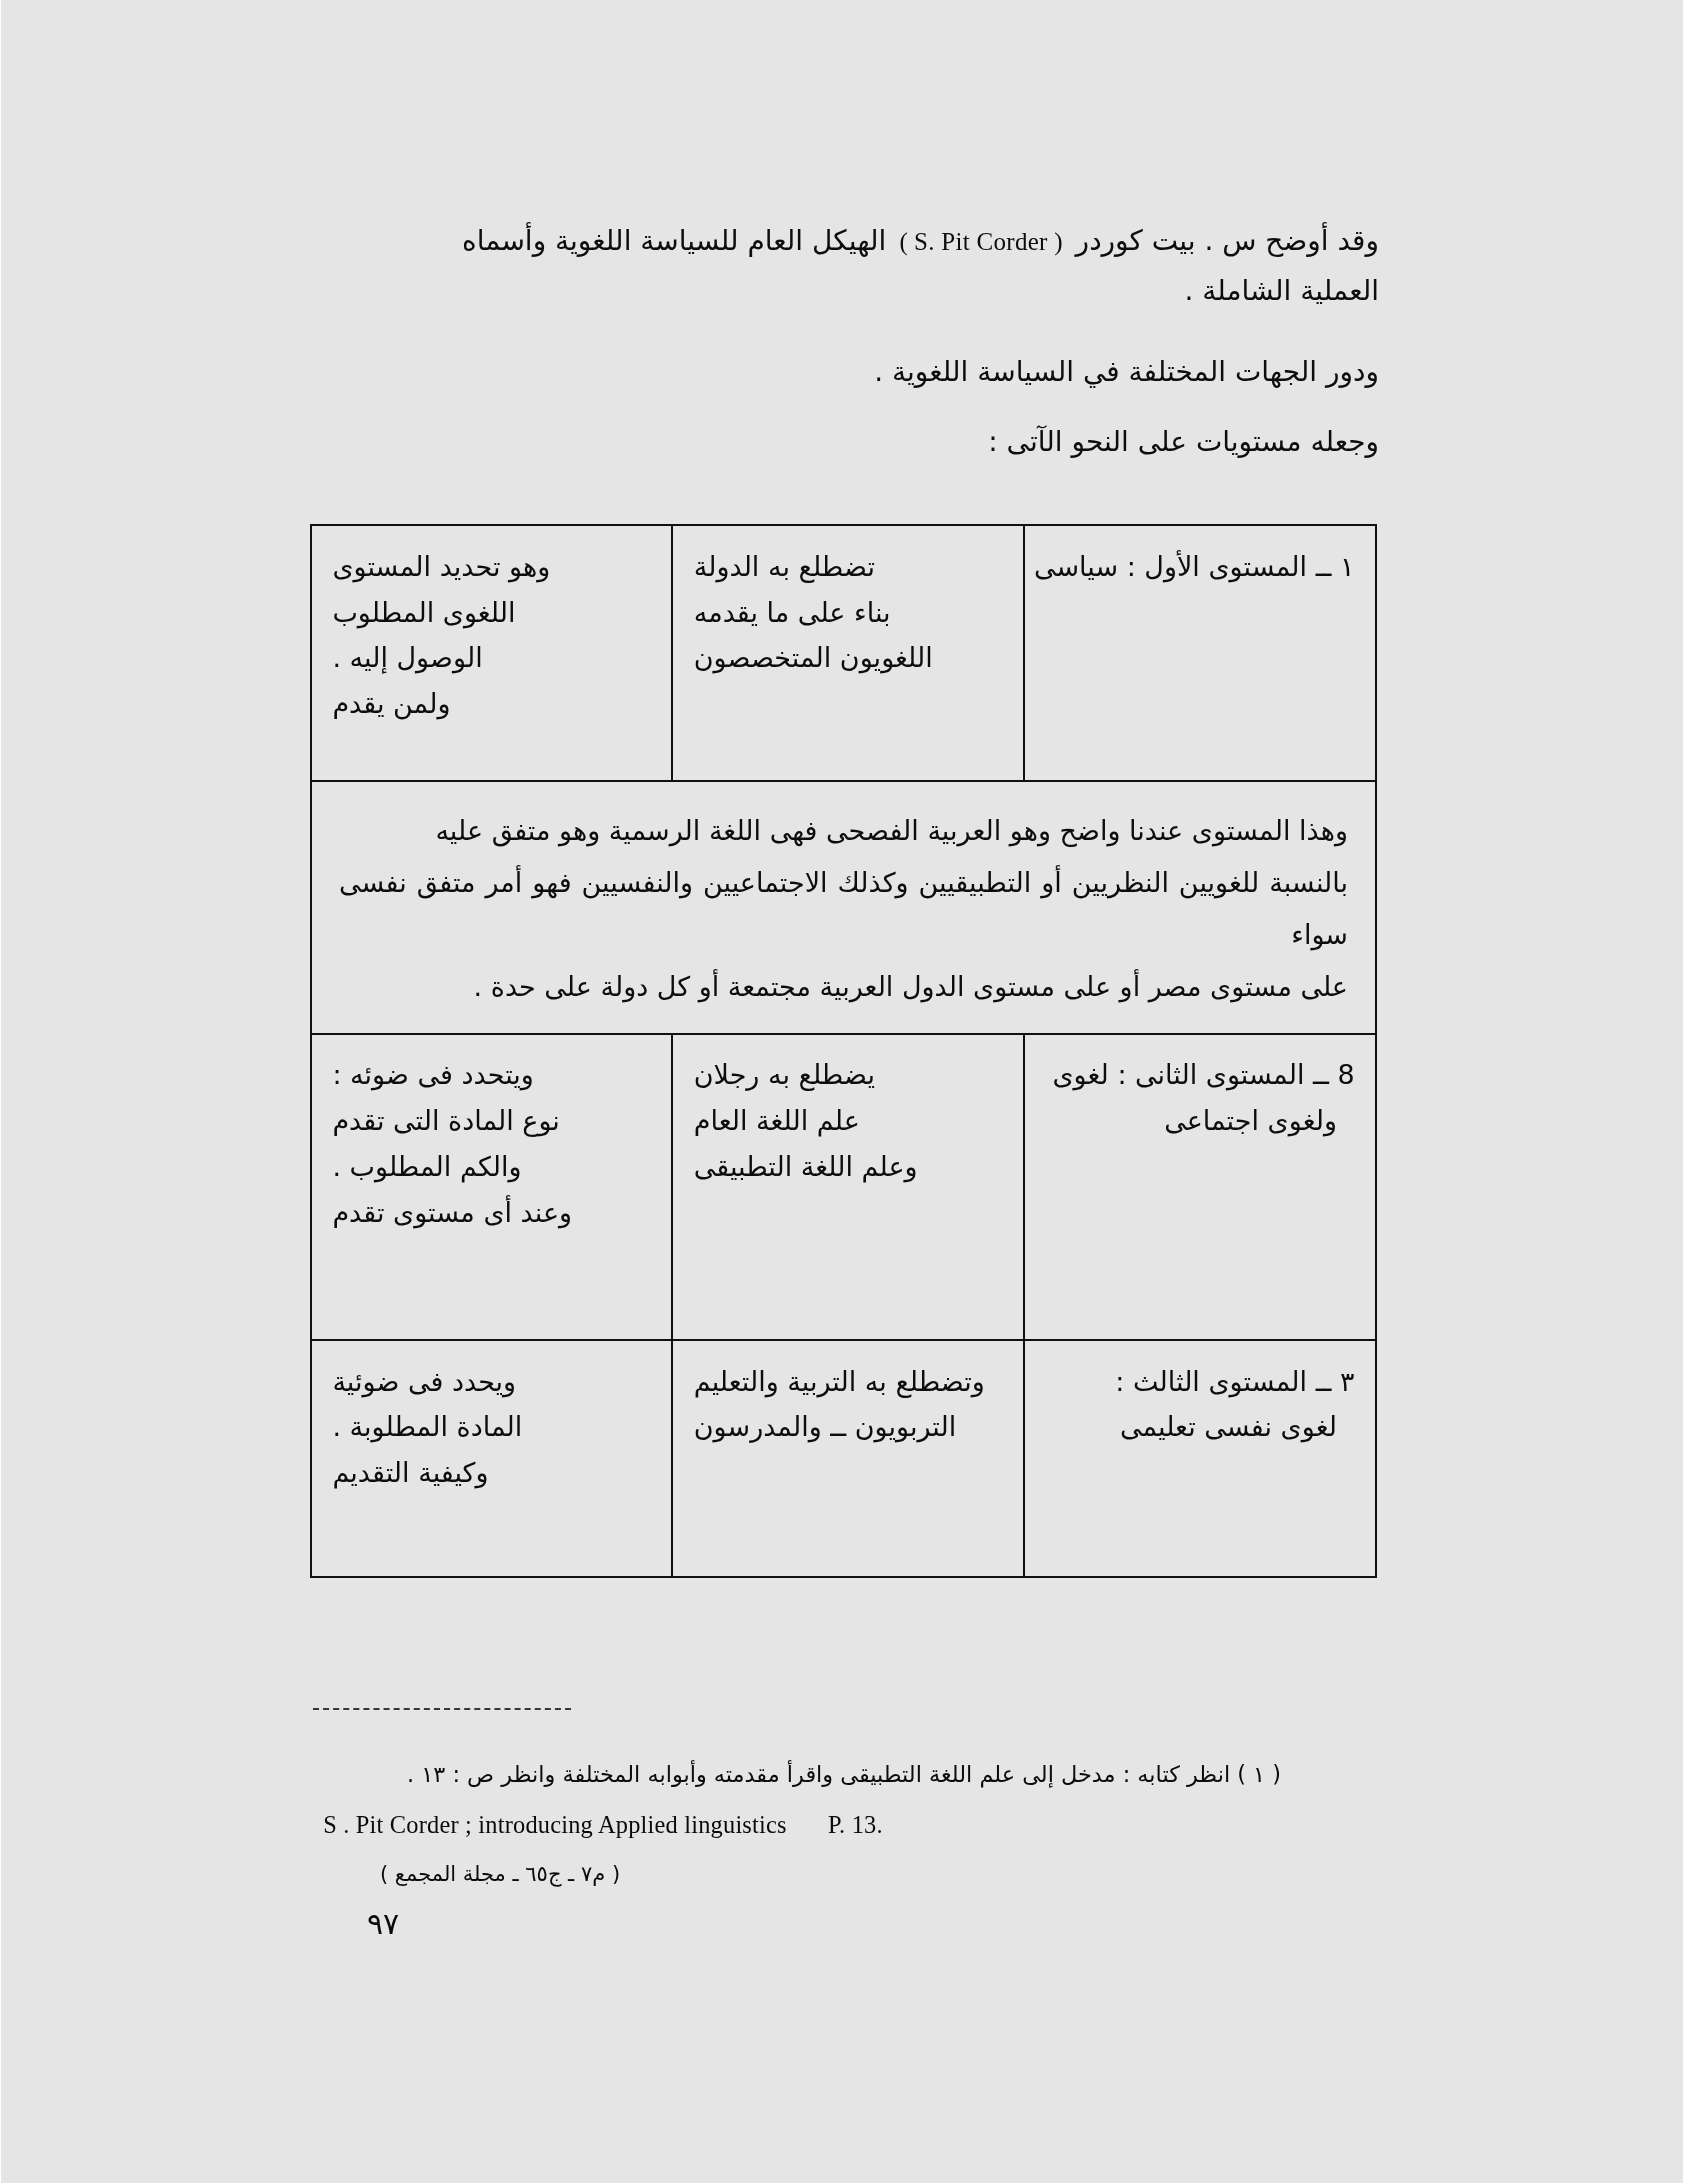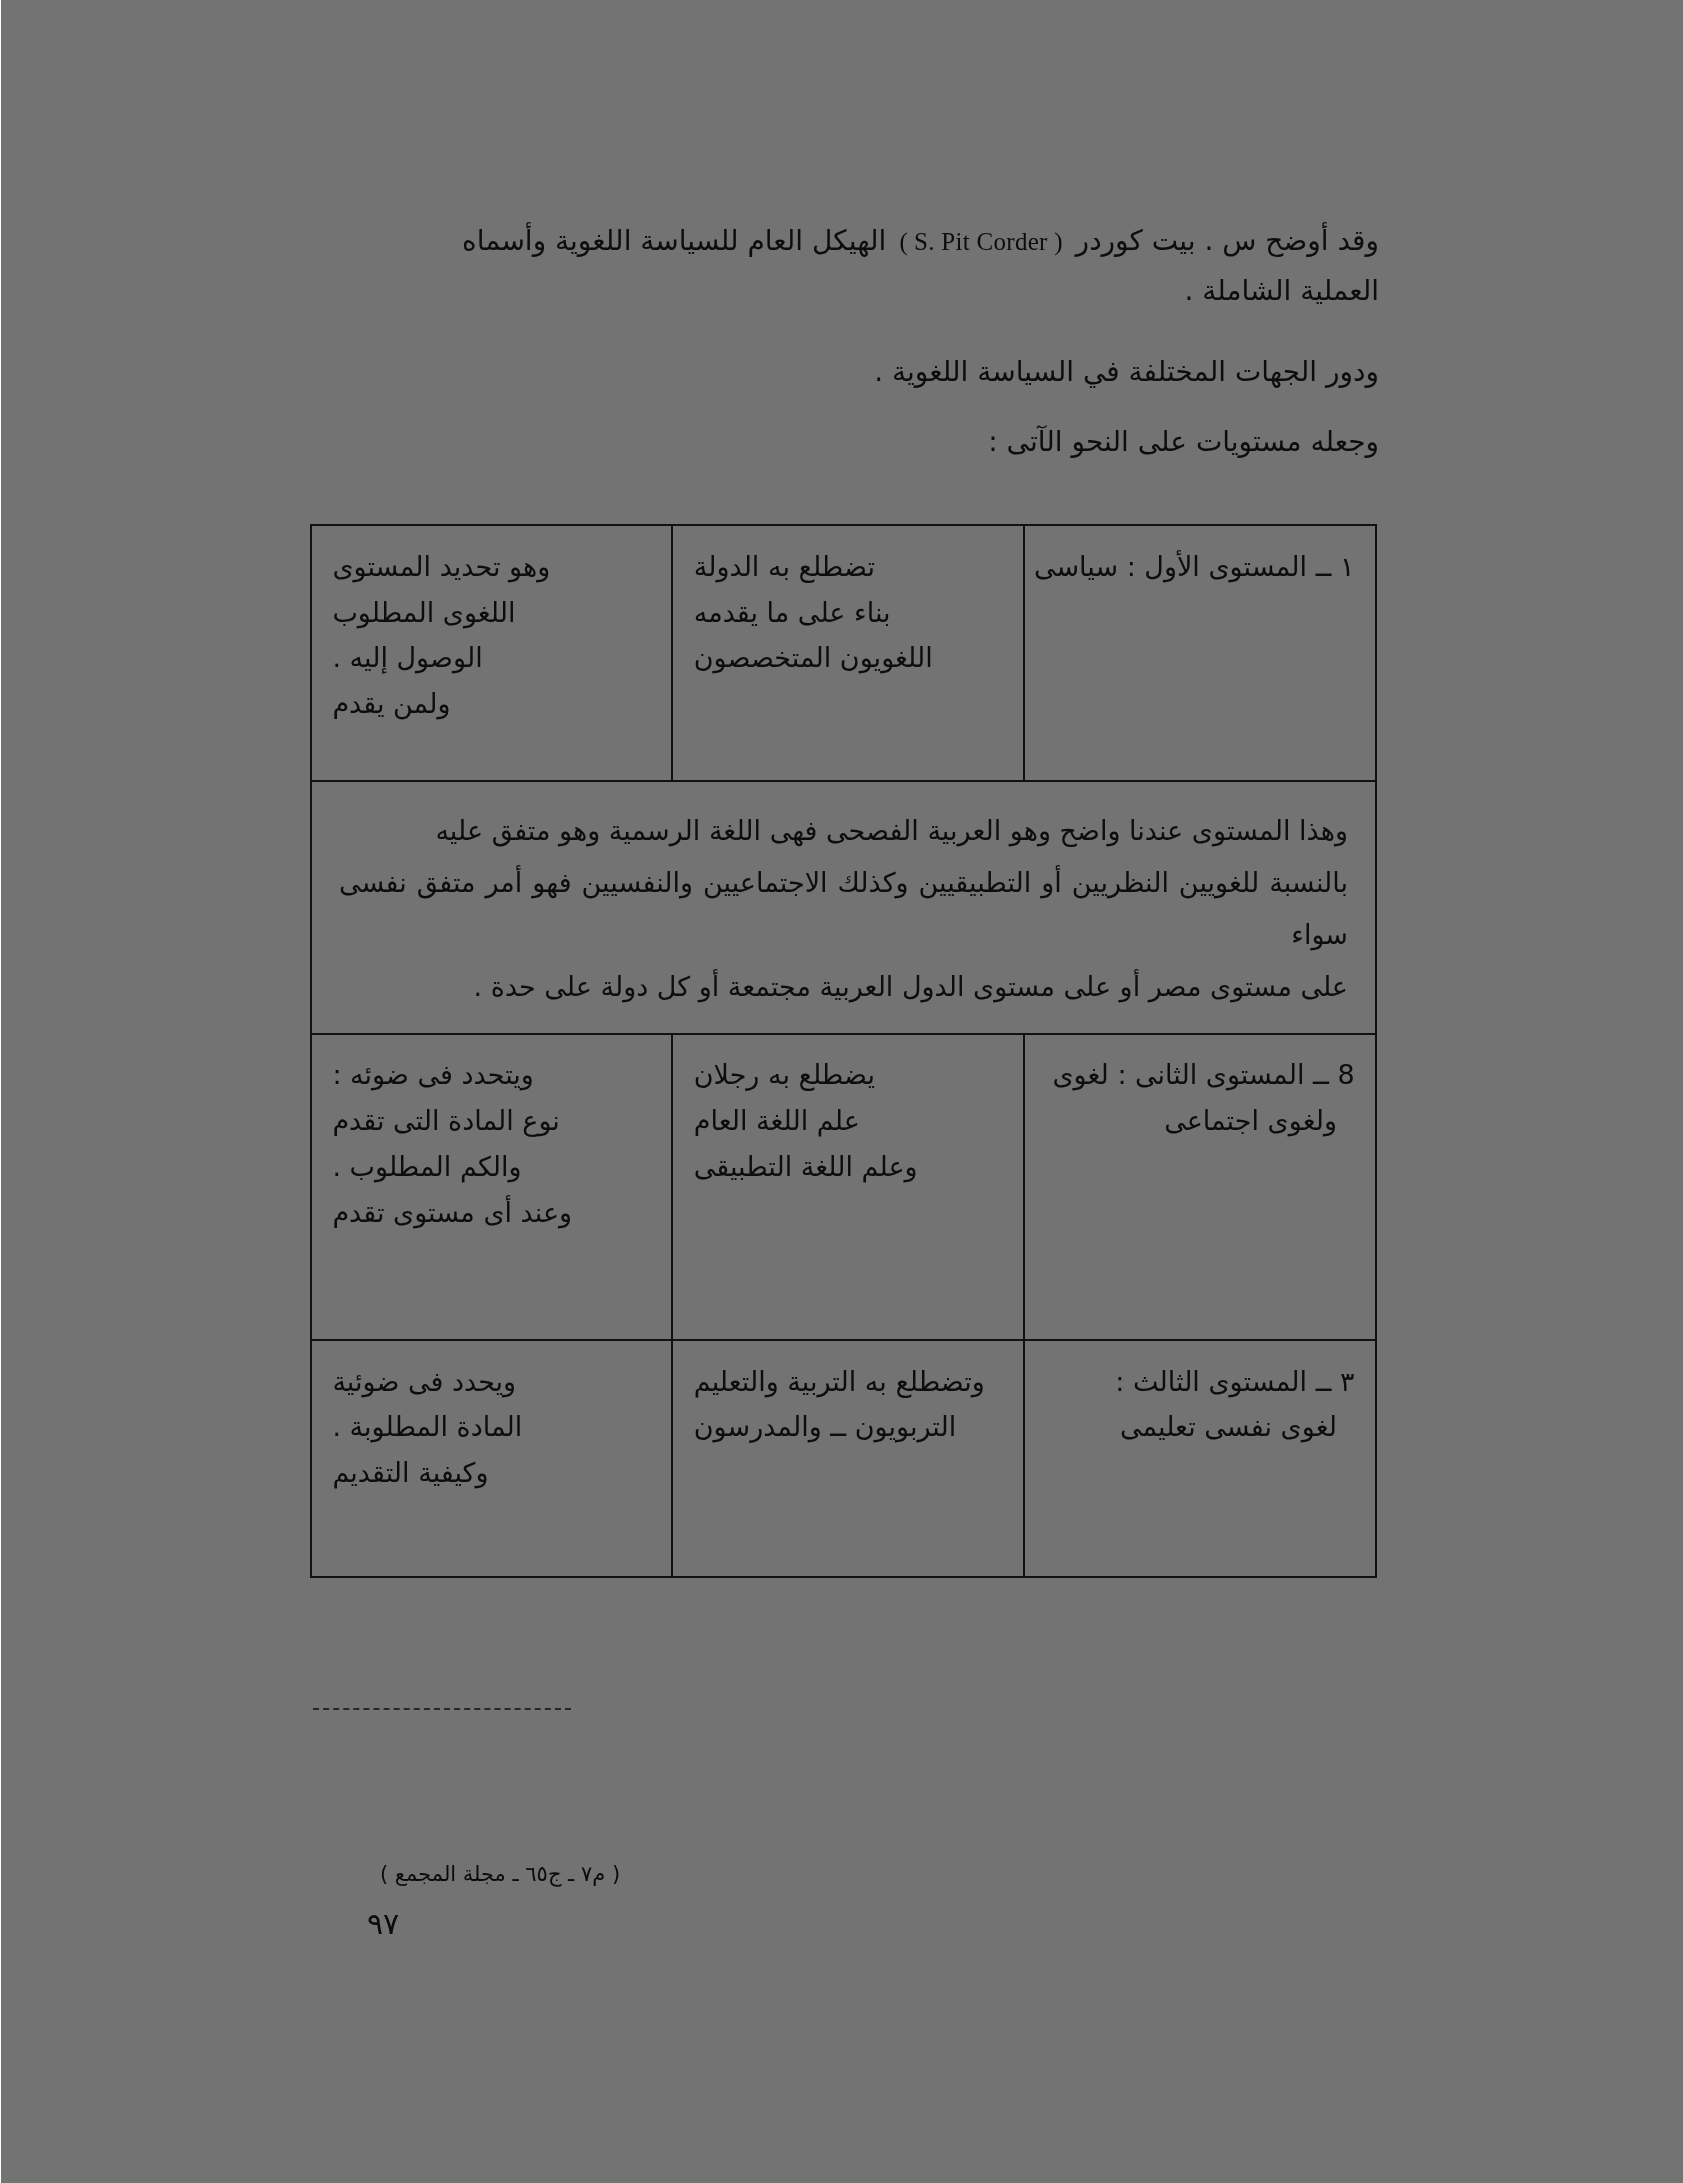--- a/index.html
+++ b/index.html
@@ -13,21 +13,21 @@
     height: 2183px;
     position: relative;
     font-family: "DejaVu Sans", "Liberation Sans", sans-serif;
     color: #0b0b0b;
     overflow: hidden;
   }
 
   .page {
     position: absolute;
     inset: 0;
-    background: #737373;
+    background: #e5e5e5;
   }
 
   
   .rtl { direction: rtl; unicode-bidi: isolate; }
   .ltr { direction: ltr; unicode-bidi: isolate; }
 
   .body-text {
     font-size: 28px;
     line-height: 1.78;
     letter-spacing: 0.1px;
@@ -225,18 +225,25 @@
           <span class="cell-line">ويحدد فى ضوئية</span>
           <span class="cell-line indent-1">المادة المطلوبة .</span>
           <span class="cell-line indent-1">وكيفية التقديم</span>
         </td>
       </tr>
     </tbody>
   </table>
 
   <div class="footnote-rule"></div>
 
+  <div class="footnote">
+    <p class="fn-ar rtl">( ١ ) انظر كتابه : مدخل إلى علم اللغة التطبيقى  واقرأ مقدمته وأبوابه المختلفة وانظر ص : ١٣ .</p>
+    <p class="fn-en ltr">
+      <span>S . Pit Corder ; introducing Applied linguistics</span>
+      <span class="page-ref">P. 13.</span>
+    </p>
+  </div>
 
   <div class="page-number rtl">٩٧</div>
   <div class="signature rtl">( م٧ ـ ج٦٥ ـ مجلة المجمع )</div>
 
 </div>
 
 
 </body></html>

